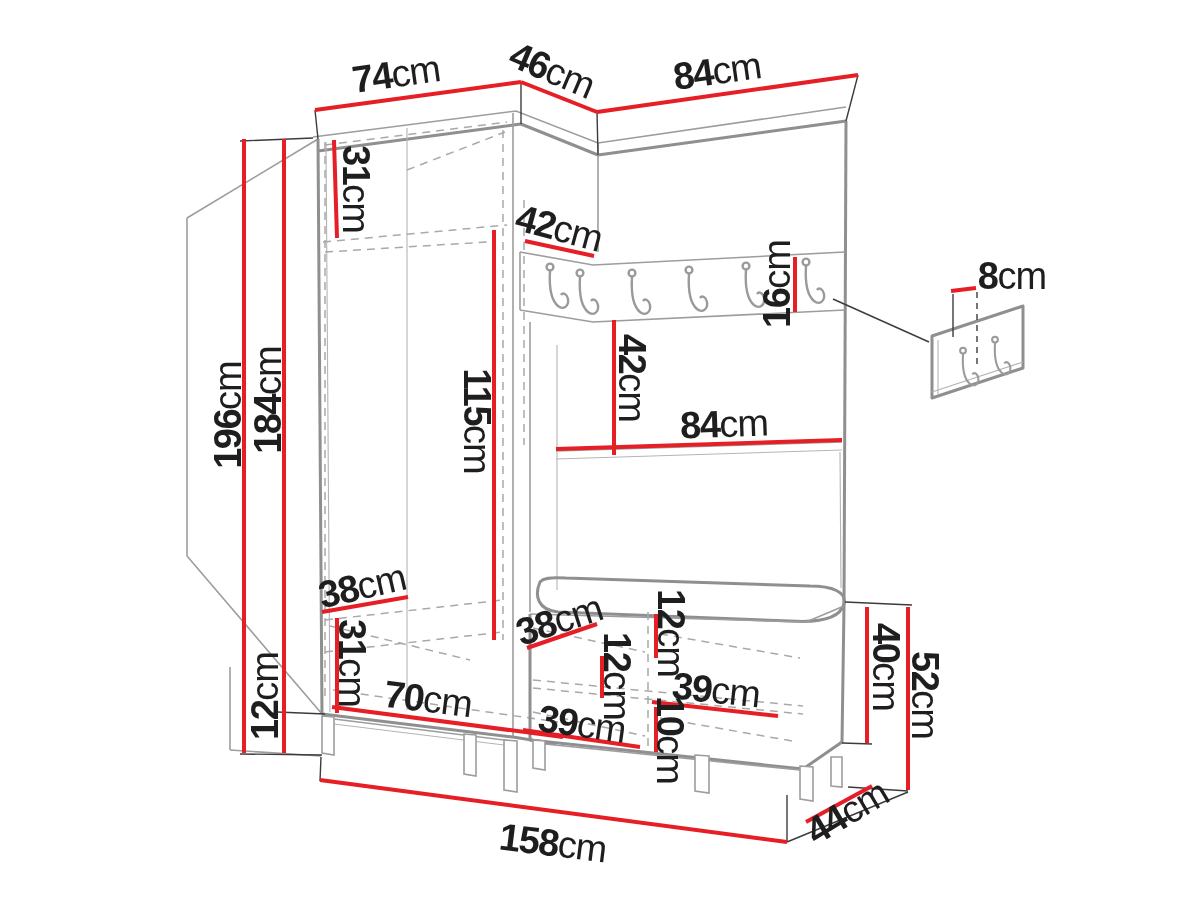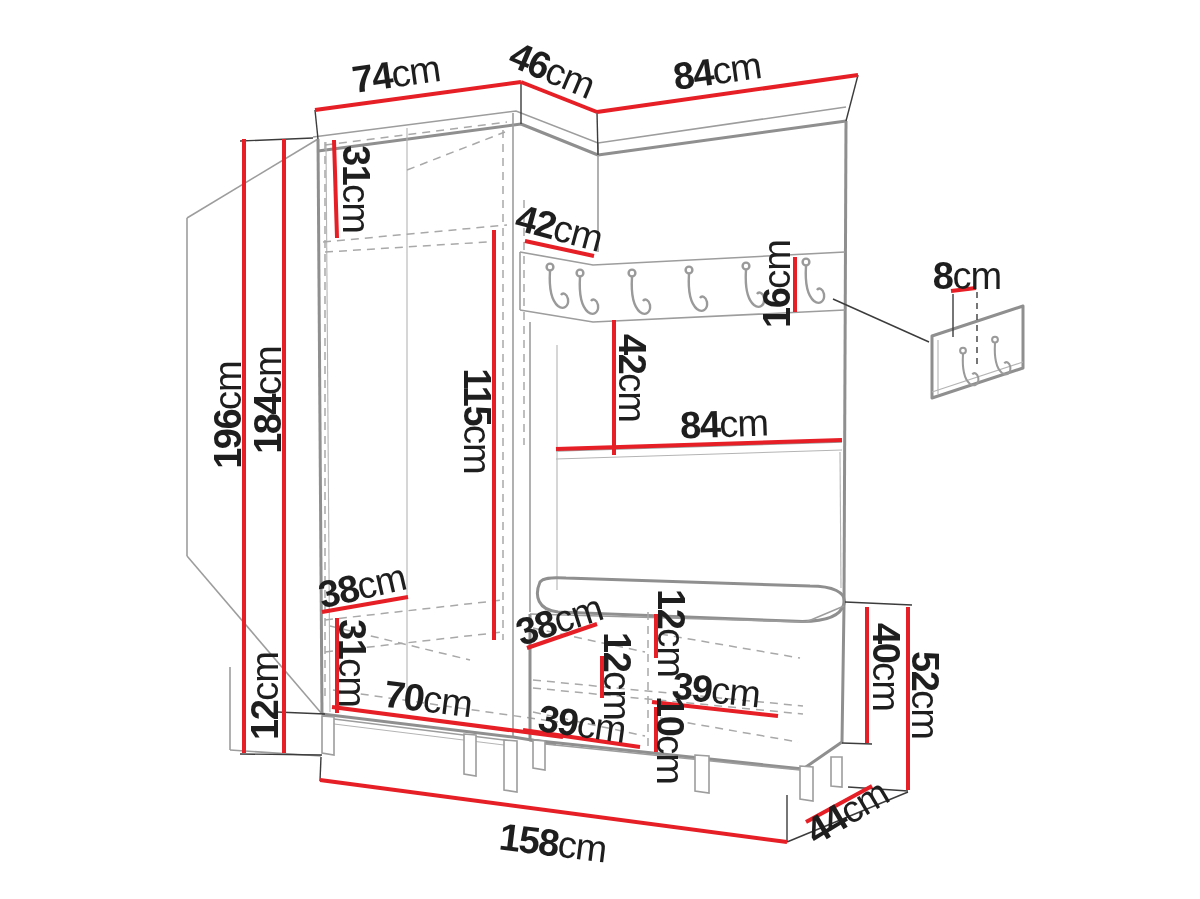--- a/index.html
+++ b/index.html
@@ -190,21 +190,21 @@
 
   <div class="dim" style="left:396px;top:74px;--r:-8deg"><span class="v">74</span><span class="u">cm</span></div>
   <div class="dim" style="left:552px;top:70px;--r:23deg"><span class="v">46</span><span class="u">cm</span></div>
   <div class="dim" style="left:717px;top:71px;--r:-8deg"><span class="v">84</span><span class="u">cm</span></div>
   <div class="dim" style="left:228px;top:415px;--r:-90deg"><span class="v">196</span><span class="u">cm</span></div>
   <div class="dim" style="left:268px;top:400px;--r:-90deg"><span class="v">184</span><span class="u">cm</span></div>
   <div class="dim" style="left:265px;top:696px;--r:-90deg"><span class="v">12</span><span class="u">cm</span></div>
   <div class="dim" style="left:356px;top:189px;--r:90deg"><span class="v">31</span><span class="u">cm</span></div>
   <div class="dim" style="left:559px;top:228px;--r:15deg"><span class="v">42</span><span class="u">cm</span></div>
   <div class="dim" style="left:777px;top:284px;--r:-90deg"><span class="v">16</span><span class="u">cm</span></div>
-  <div class="dim" style="left:967px;top:276px;--r:0deg"><span class="v">8</span><span class="u">cm</span></div>
+  <div class="dim" style="left:1012px;top:276px;--r:0deg"><span class="v">8</span><span class="u">cm</span></div>
   <div class="dim" style="left:477px;top:421px;--r:90deg"><span class="v">115</span><span class="u">cm</span></div>
   <div class="dim" style="left:632px;top:378px;--r:90deg"><span class="v">42</span><span class="u">cm</span></div>
   <div class="dim" style="left:724px;top:424px;--r:-2deg"><span class="v">84</span><span class="u">cm</span></div>
   <div class="dim" style="left:362px;top:586px;--r:-13deg"><span class="v">38</span><span class="u">cm</span></div>
   <div class="dim" style="left:352px;top:663px;--r:90deg"><span class="v">31</span><span class="u">cm</span></div>
   <div class="dim" style="left:559px;top:620px;--r:-18deg"><span class="v">38</span><span class="u">cm</span></div>
   <div class="dim" style="left:671px;top:633px;--r:90deg"><span class="v">12</span><span class="u">cm</span></div>
   <div class="dim" style="left:617px;top:676px;--r:90deg"><span class="v">12</span><span class="u">cm</span></div>
   <div class="dim" style="left:716px;top:690px;--r:6deg"><span class="v">39</span><span class="u">cm</span></div>
   <div class="dim" style="left:670px;top:740px;--r:90deg"><span class="v">10</span><span class="u">cm</span></div>

